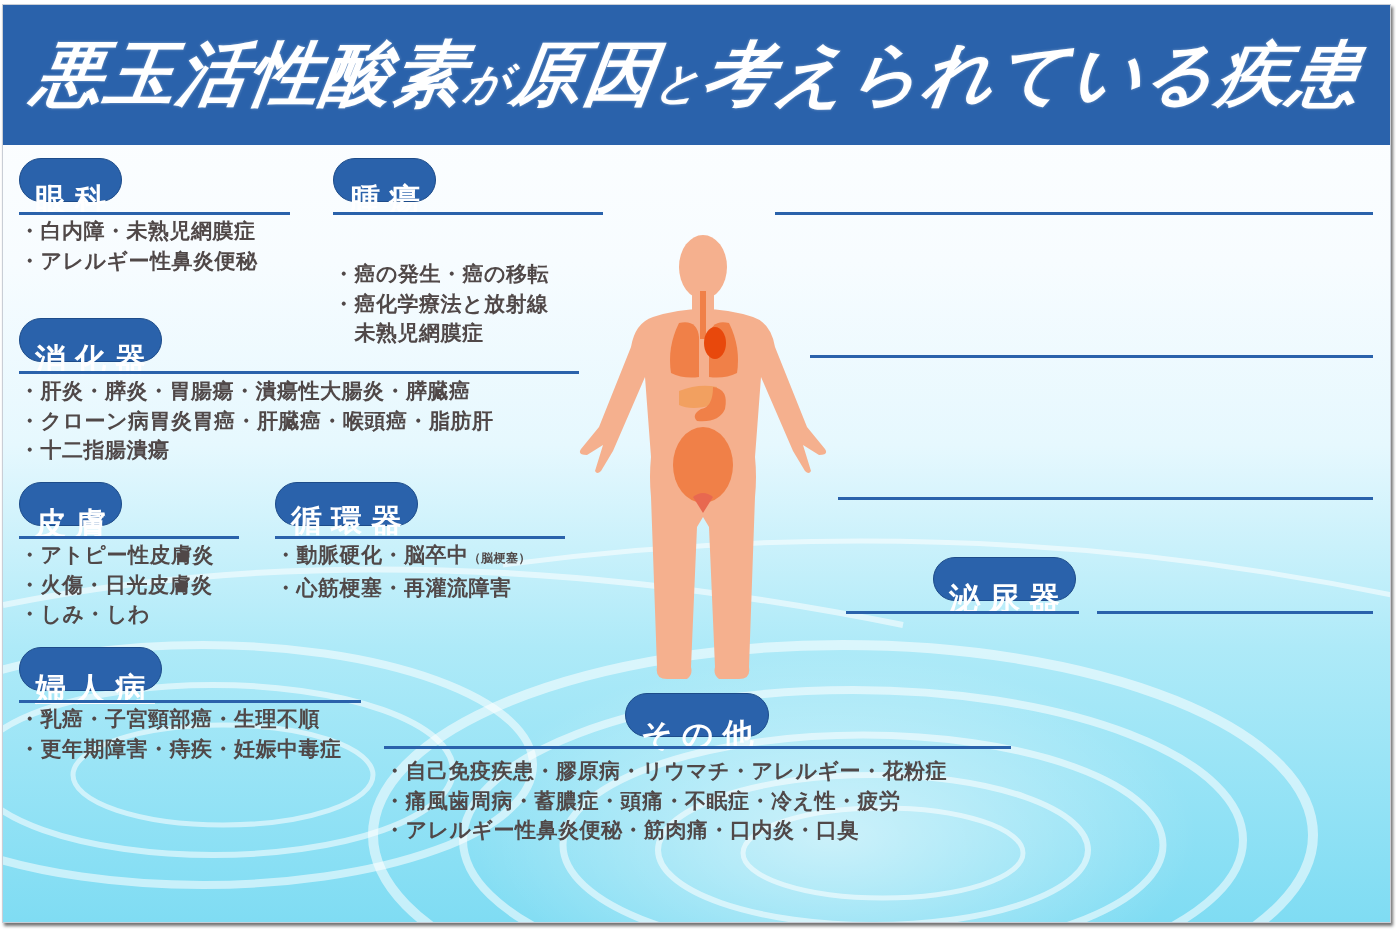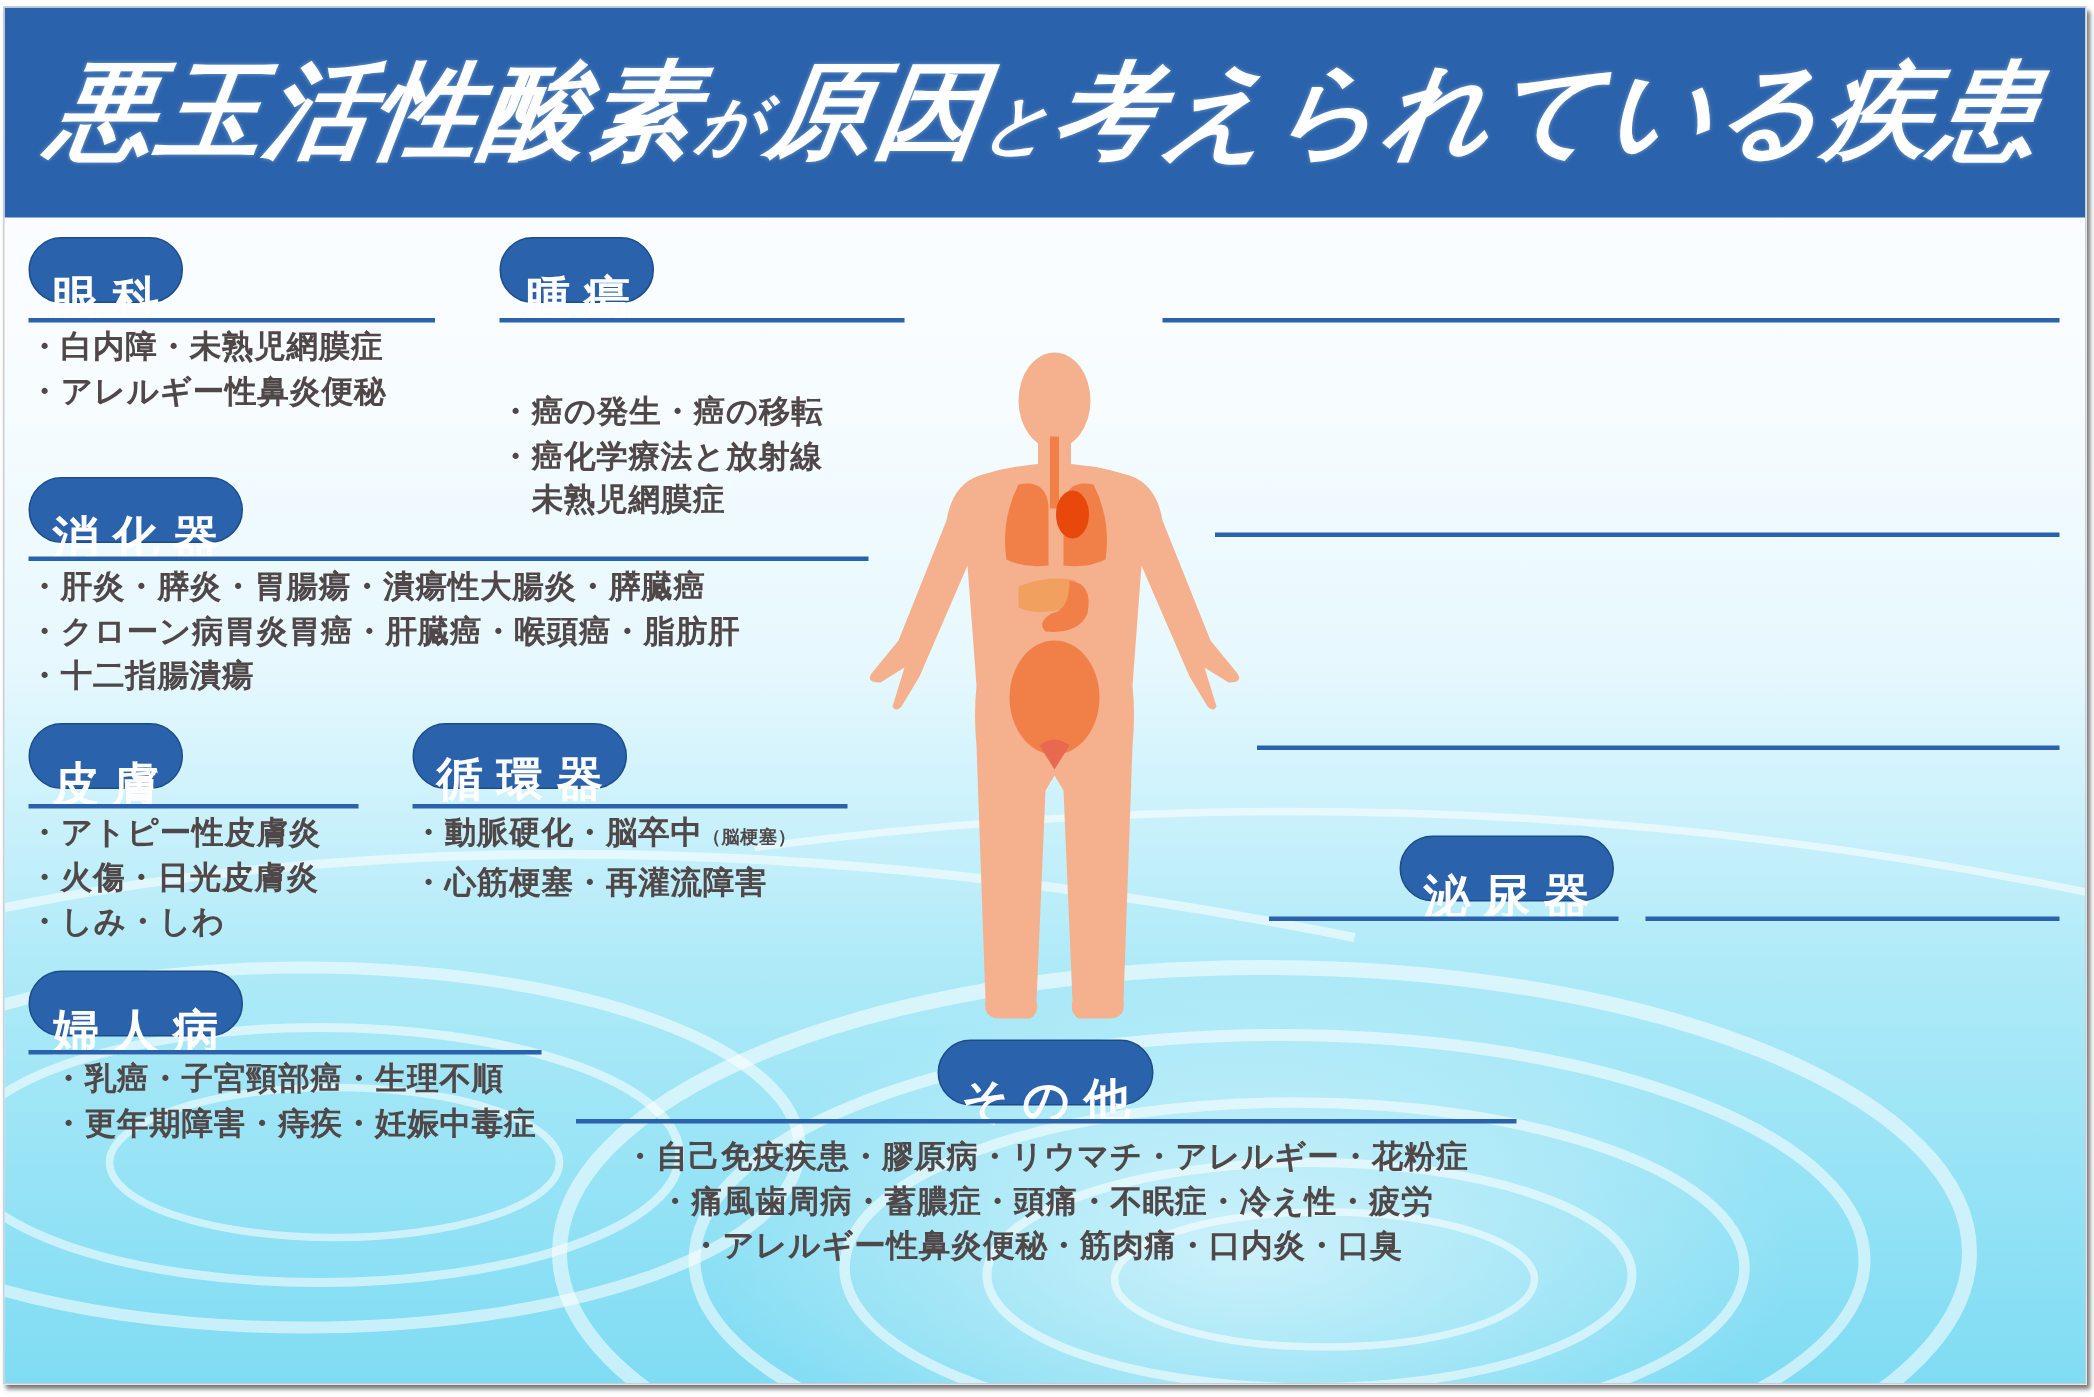--- a/index.html
+++ b/index.html
@@ -34,21 +34,21 @@
   .section { position: absolute; }
   .pill {
     position: absolute; height: 44px; border-radius: 22px;
     background: #2a62ab; color: #fff; font-weight: bold;
     font-size: 31px; letter-spacing: 9px; line-height: 44px;
     padding: 18px 6px 0 15px; white-space: nowrap;
     border: 1px solid #1d4c8a;
   }
   .rule { position: absolute; height: 3px; background: #2a62ab; }
   .lines { position: absolute; font-size: 21px; line-height: 29.5px; font-weight: bold; color: #504848; white-space: nowrap; letter-spacing: 0.5px; }
-  .lines.center { text-align: center; }
+  .lines.center { }
   .lines .note { font-size: 12px; font-weight: bold; text-align: center; }
 
   .body-figure { position: absolute; left: 576px; top: 222px; width: 250px; height: 460px; }
 </style>
 </head>
 <body>
 
 <div class="frame">
 
   <svg class="ripples" viewBox="0 0 1389 919">
@@ -116,21 +116,21 @@
     <div class="rule" style="left:272px;top:531px;width:290px;"></div>
     <div class="lines" style="left:272px;top:536px;">
       <div><span>・動脈硬化・脳卒中</span><span class="note">（脳梗塞）</span></div>
       <div>・心筋梗塞・再灌流障害</div>
     </div>
   </div>
 
   <div class="section">
     <div class="pill" style="left:16px;top:642px;text-decoration:underline;">婦人病</div>
     <div class="rule" style="left:16px;top:695px;width:342px;"></div>
-    <div class="lines" style="left:32px;top:700px;">
+    <div class="lines" style="left:16px;top:700px;">
       <div>・乳癌・子宮頸部癌・生理不順</div>
       <div>・更年期障害・痔疾・妊娠中毒症</div>
     </div>
   </div>
 
   <div class="section">
 
     <div class="rule" style="left:772px;top:207px;width:598px;"></div>
 
   </div>

